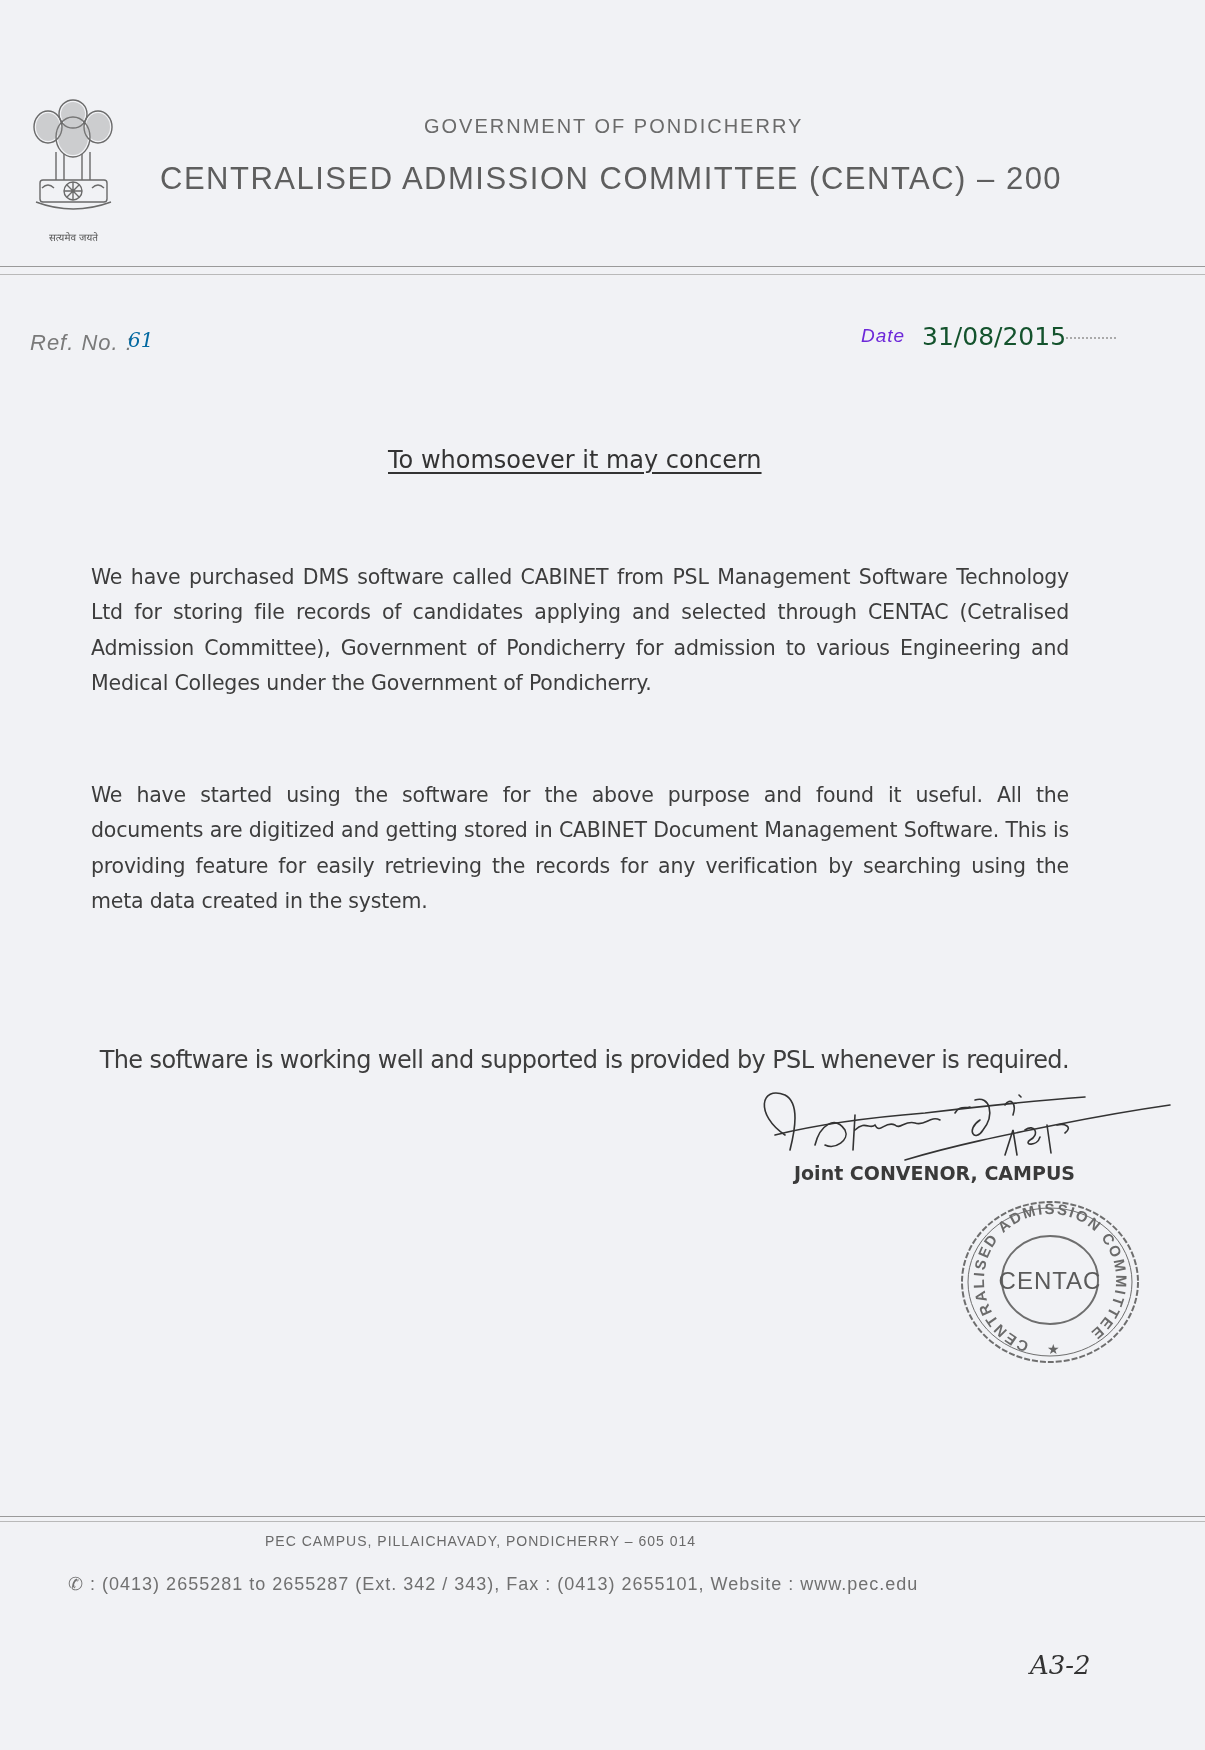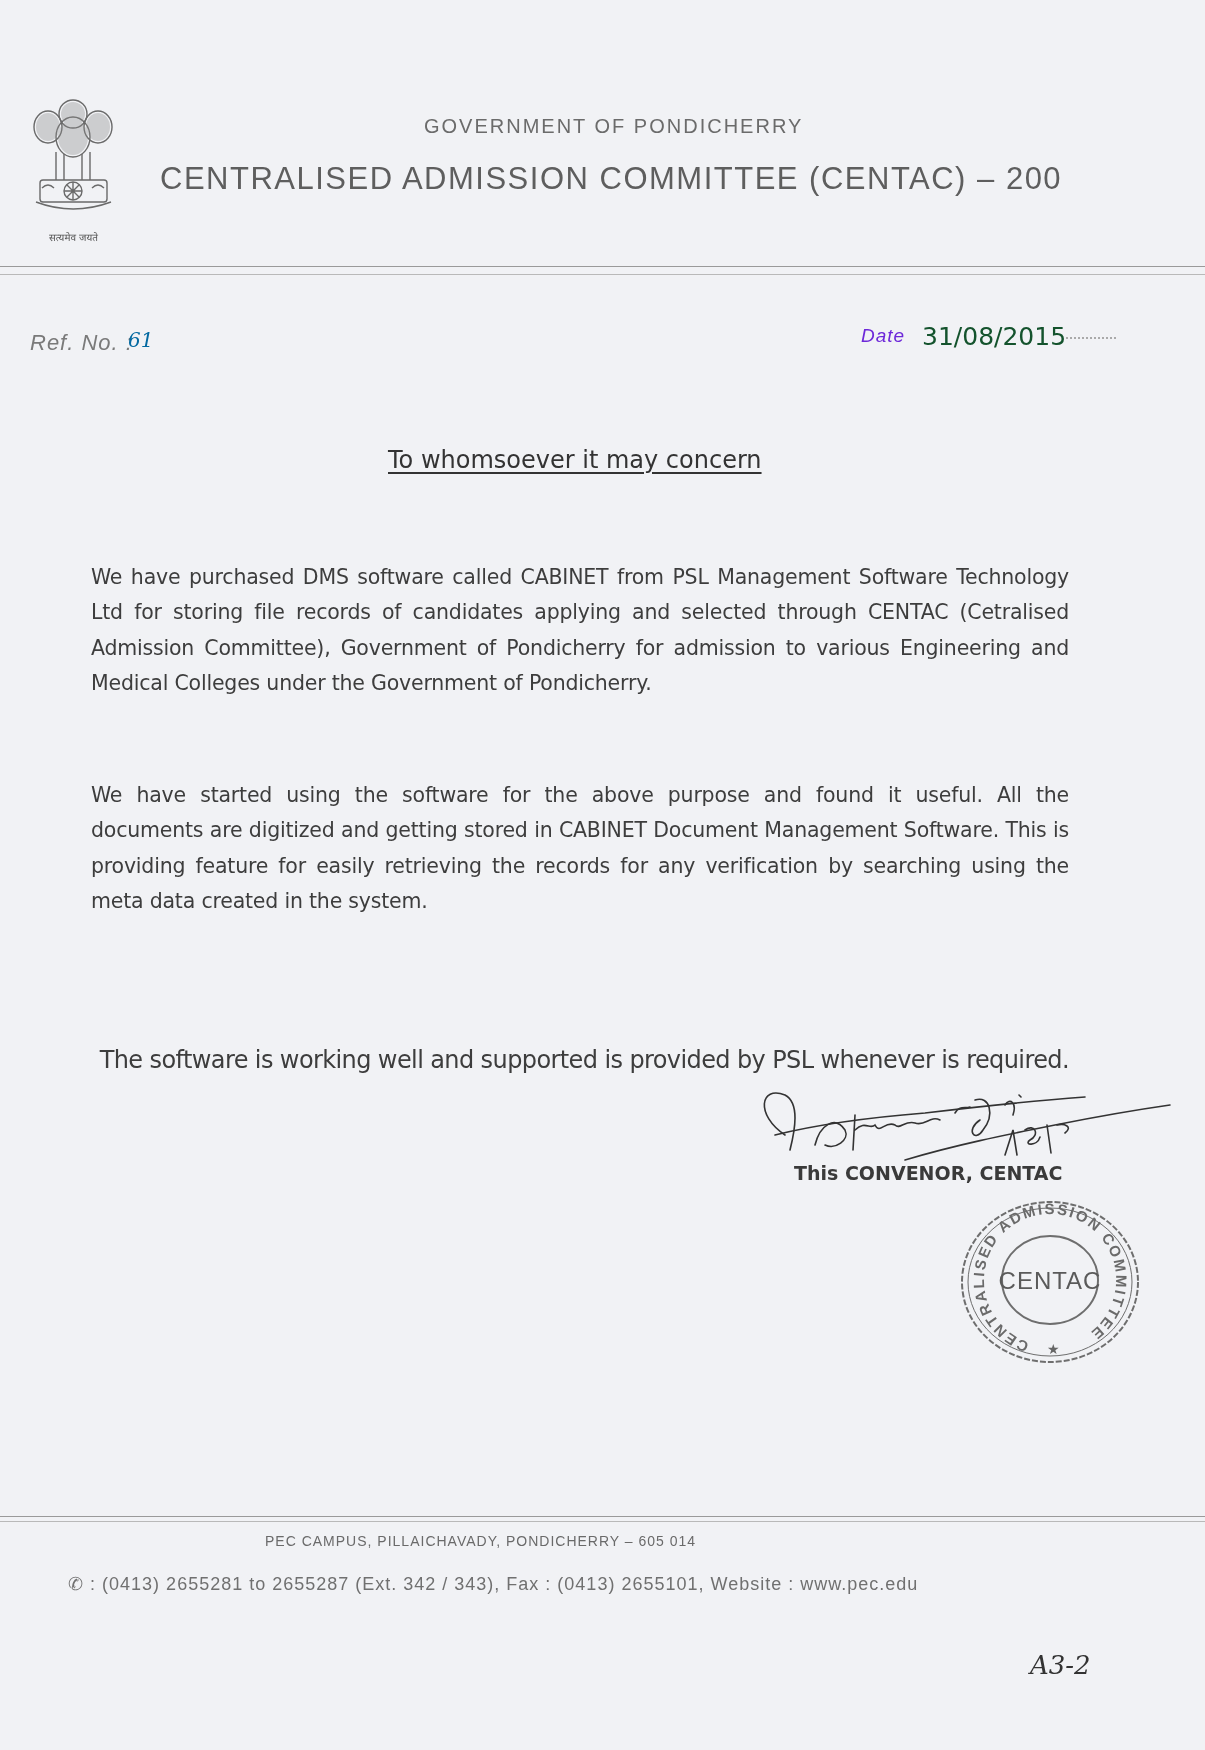--- a/index.html
+++ b/index.html
@@ -150,21 +150,21 @@
       <path d="M20 60 C60 50 120 42 170 38 C220 32 290 25 330 22"></path>
       <path d="M60 70 C65 50 80 40 90 55 C95 65 80 75 70 70"></path>
       <path d="M100 40 L98 75 M100 55 C110 45 115 55 120 50 C125 60 130 45 140 50 C145 55 150 45 160 48 C170 52 175 40 185 45"></path>
       <path d="M200 38 C205 30 210 34 215 32 M220 25 C235 20 240 40 228 55 C220 68 210 55 225 45"></path>
       <path d="M250 30 C255 22 262 28 258 40 M264 20 l2 2"></path>
       <path d="M150 85 C200 70 250 60 300 50 C340 42 380 35 415 30"></path>
       <path d="M250 80 L258 55 L262 80 M270 55 C280 48 285 60 275 65 C268 70 282 72 285 62 M292 50 L296 78 M302 50 C310 48 318 52 310 58"></path>
     </g>
   </svg>
 </div>
-<div class="abs signatory">This CONVENOR, CENTAC</div>
+<div class="abs signatory">Joint CONVENOR, CAMPUS</div>
 
 <div class="abs stamp">
   <svg viewBox="0 0 190 172">
     <defs>
       <path id="ringPath" d="M95 150 A66 66 0 1 1 95.1 150"></path>
     </defs>
     <g fill="none" stroke="#6e6e6e">
       <ellipse cx="95" cy="86" rx="88" ry="80" stroke-width="2" stroke-dasharray="6 2"></ellipse>
       <ellipse cx="95" cy="86" rx="82" ry="74" stroke-width="1"></ellipse>
       <ellipse cx="95" cy="84" rx="48" ry="44" stroke-width="2"></ellipse>

